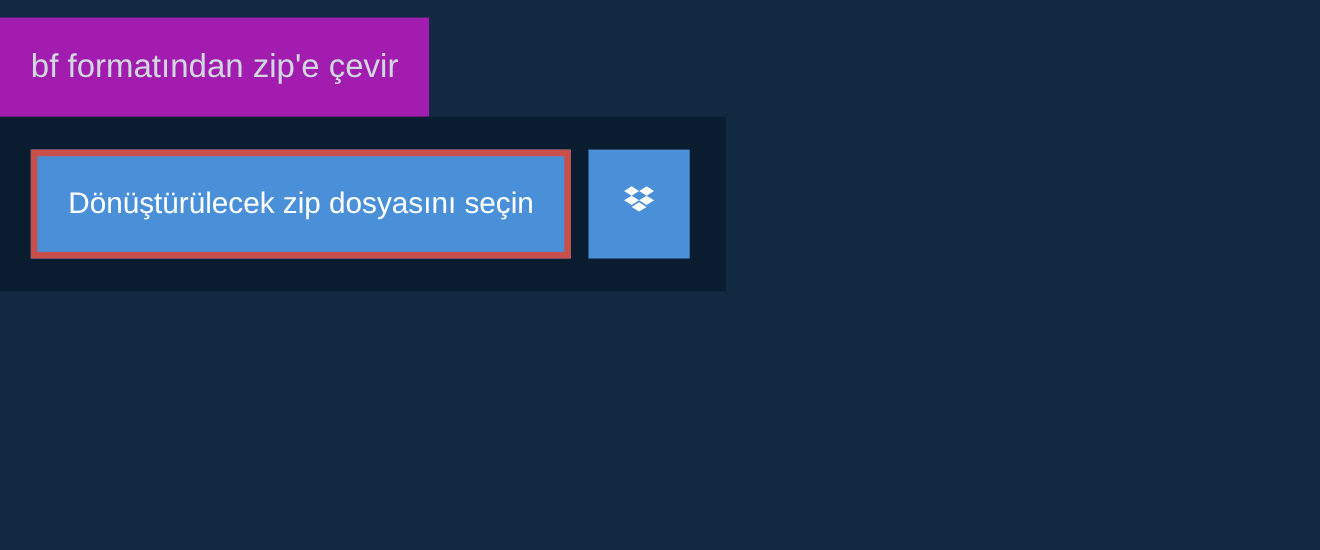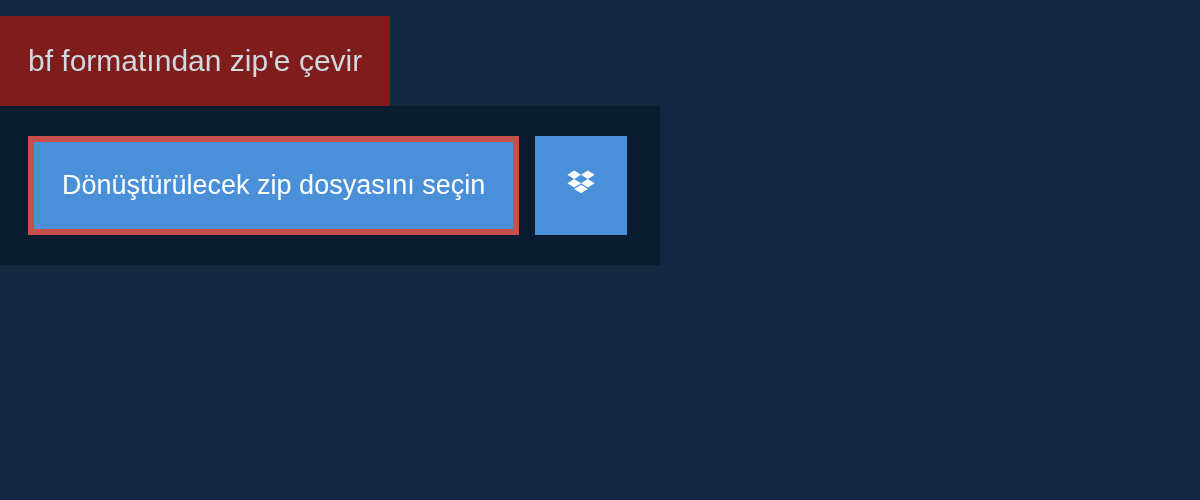--- a/index.html
+++ b/index.html
@@ -8,21 +8,21 @@
       box-sizing: border-box;
     }
     body {
       width: 1200px;
       height: 500px;
       background-color: #112a42;
       font-family: -apple-system, BlinkMacSystemFont, "Segoe UI", Arial, sans-serif;
       overflow: hidden;
     }
     .header-tab {
-      background-color: #7f1d1d;
+      background-color: #a21caf;
       padding: 28px 28px;
       display: inline-block;
       margin-top: 16px;
     }
     .header-tab-text {
       color: #d0d8e0;
       font-size: 30px;
       font-weight: 400;
     }
     .main-panel {

